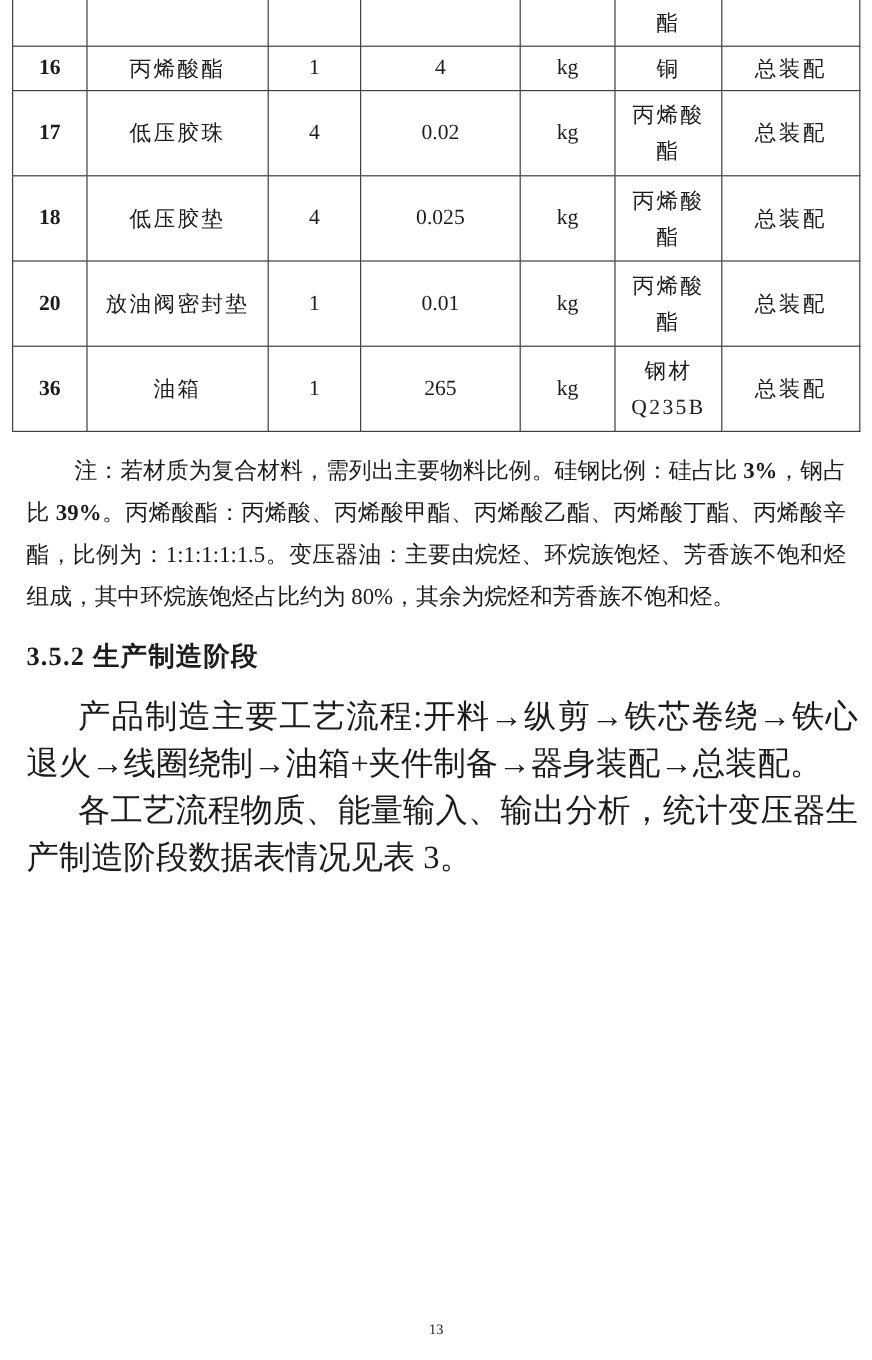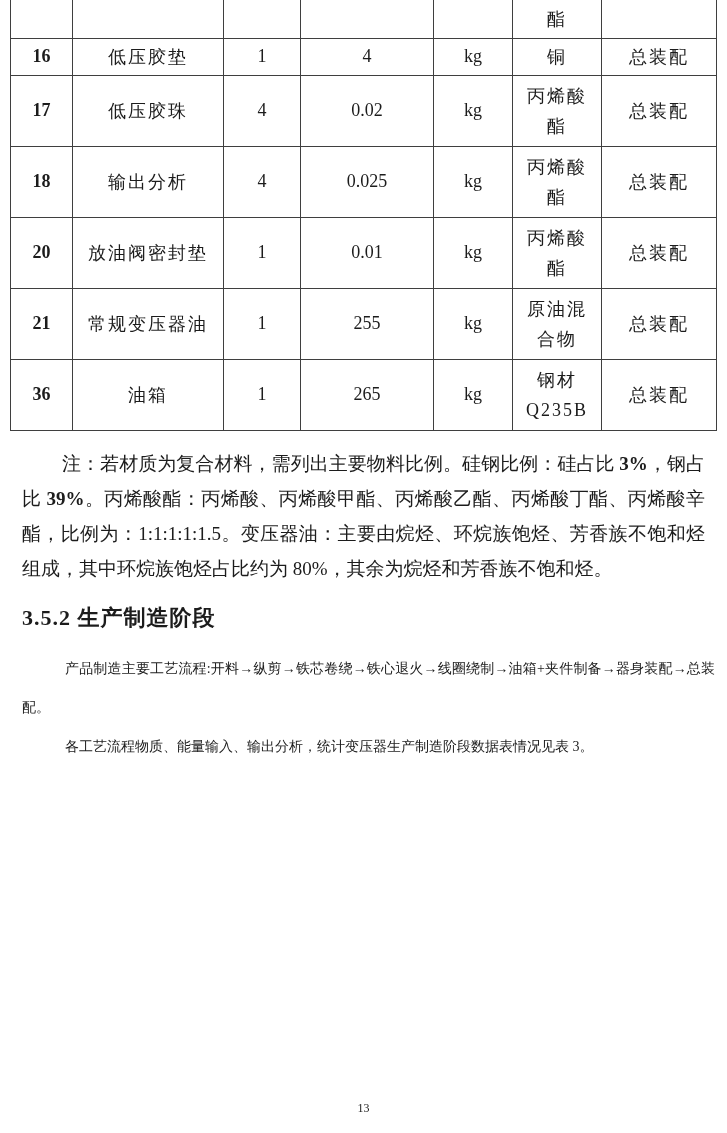--- a/index.html
+++ b/index.html
@@ -50,21 +50,21 @@
   .heading {
     margin: 17px 22px 16px 22px;
     font-size: 22px;
     font-weight: bold;
     letter-spacing: 1px;
   }
 
   
   .para {
     margin: 13px 12px 0 22px;
-    font-size: 14px;
+    font-size: 27px;
     line-height: 39px;
     text-align: justify;
     text-indent: 43px;
   }
   .para + .para { margin-top: 0; }
 
   
   .page-number {
     position: absolute;
     bottom: 17px;
@@ -94,21 +94,21 @@
         <td></td>
         <td></td>
         <td></td>
         <td></td>
         <td></td>
         <td class="cjk">酯</td>
         <td></td>
       </tr>
     <tr class="row-short">
           <td class="c-no">16</td>
-          <td class="cjk">低压胶垫</td>
+          <td class="cjk">丙烯酸酯</td>
           <td>1</td>
           <td>4</td>
           <td>kg</td>
           <td class="cjk">
             <div class="mline">铜</div>
           </td>
           <td class="cjk">总装配</td>
         </tr>
         <tr class="row-tall">
           <td class="c-no">17</td>
@@ -117,51 +117,39 @@
           <td>0.02</td>
           <td>kg</td>
           <td class="cjk">
             <div class="mline">丙烯酸</div>
             <div class="mline">酯</div>
           </td>
           <td class="cjk">总装配</td>
         </tr>
         <tr class="row-tall">
           <td class="c-no">18</td>
-          <td class="cjk">输出分析</td>
+          <td class="cjk">低压胶垫</td>
           <td>4</td>
           <td>0.025</td>
           <td>kg</td>
           <td class="cjk">
             <div class="mline">丙烯酸</div>
             <div class="mline">酯</div>
           </td>
           <td class="cjk">总装配</td>
         </tr>
         <tr class="row-tall">
           <td class="c-no">20</td>
           <td class="cjk">放油阀密封垫</td>
           <td>1</td>
           <td>0.01</td>
           <td>kg</td>
           <td class="cjk">
             <div class="mline">丙烯酸</div>
             <div class="mline">酯</div>
-          </td>
-          <td class="cjk">总装配</td>
-        </tr>
-        <tr class="row-tall">
-          <td class="c-no">21</td>
-          <td class="cjk">常规变压器油</td>
-          <td>1</td>
-          <td>255</td>
-          <td>kg</td>
-          <td class="cjk">
-            <div class="mline">原油混</div>
-            <div class="mline">合物</div>
           </td>
           <td class="cjk">总装配</td>
         </tr>
         <tr class="row-tall">
           <td class="c-no">36</td>
           <td class="cjk">油箱</td>
           <td>1</td>
           <td>265</td>
           <td>kg</td>
           <td class="cjk">

